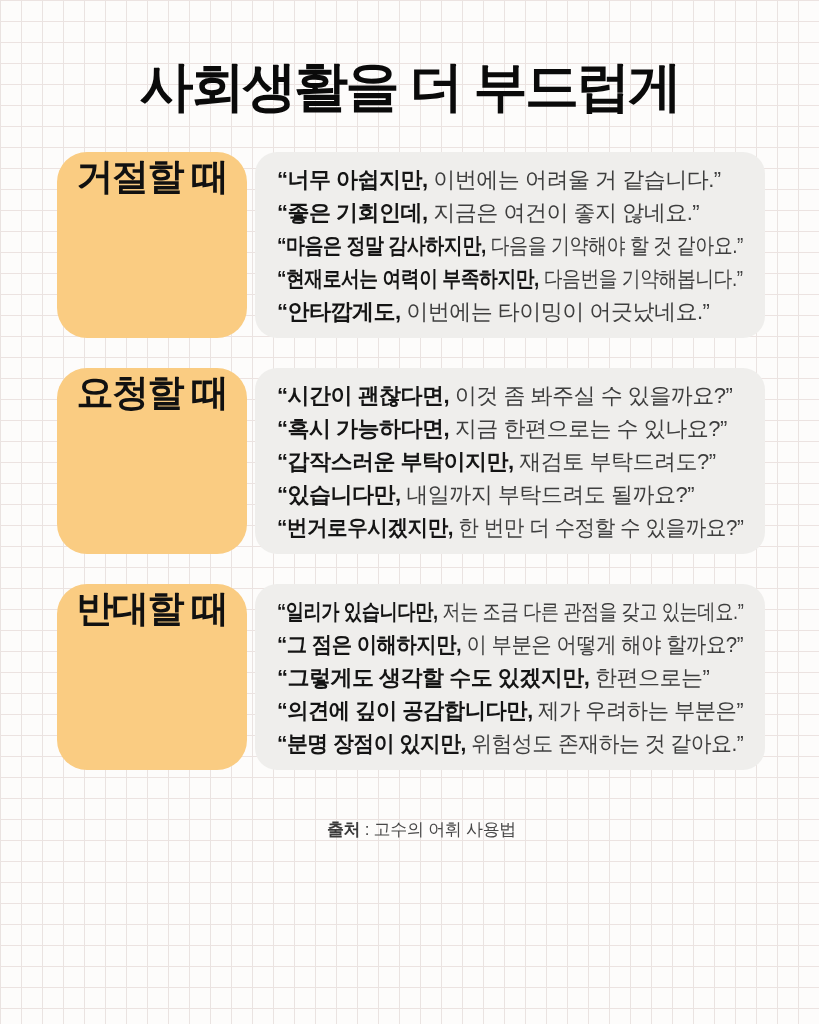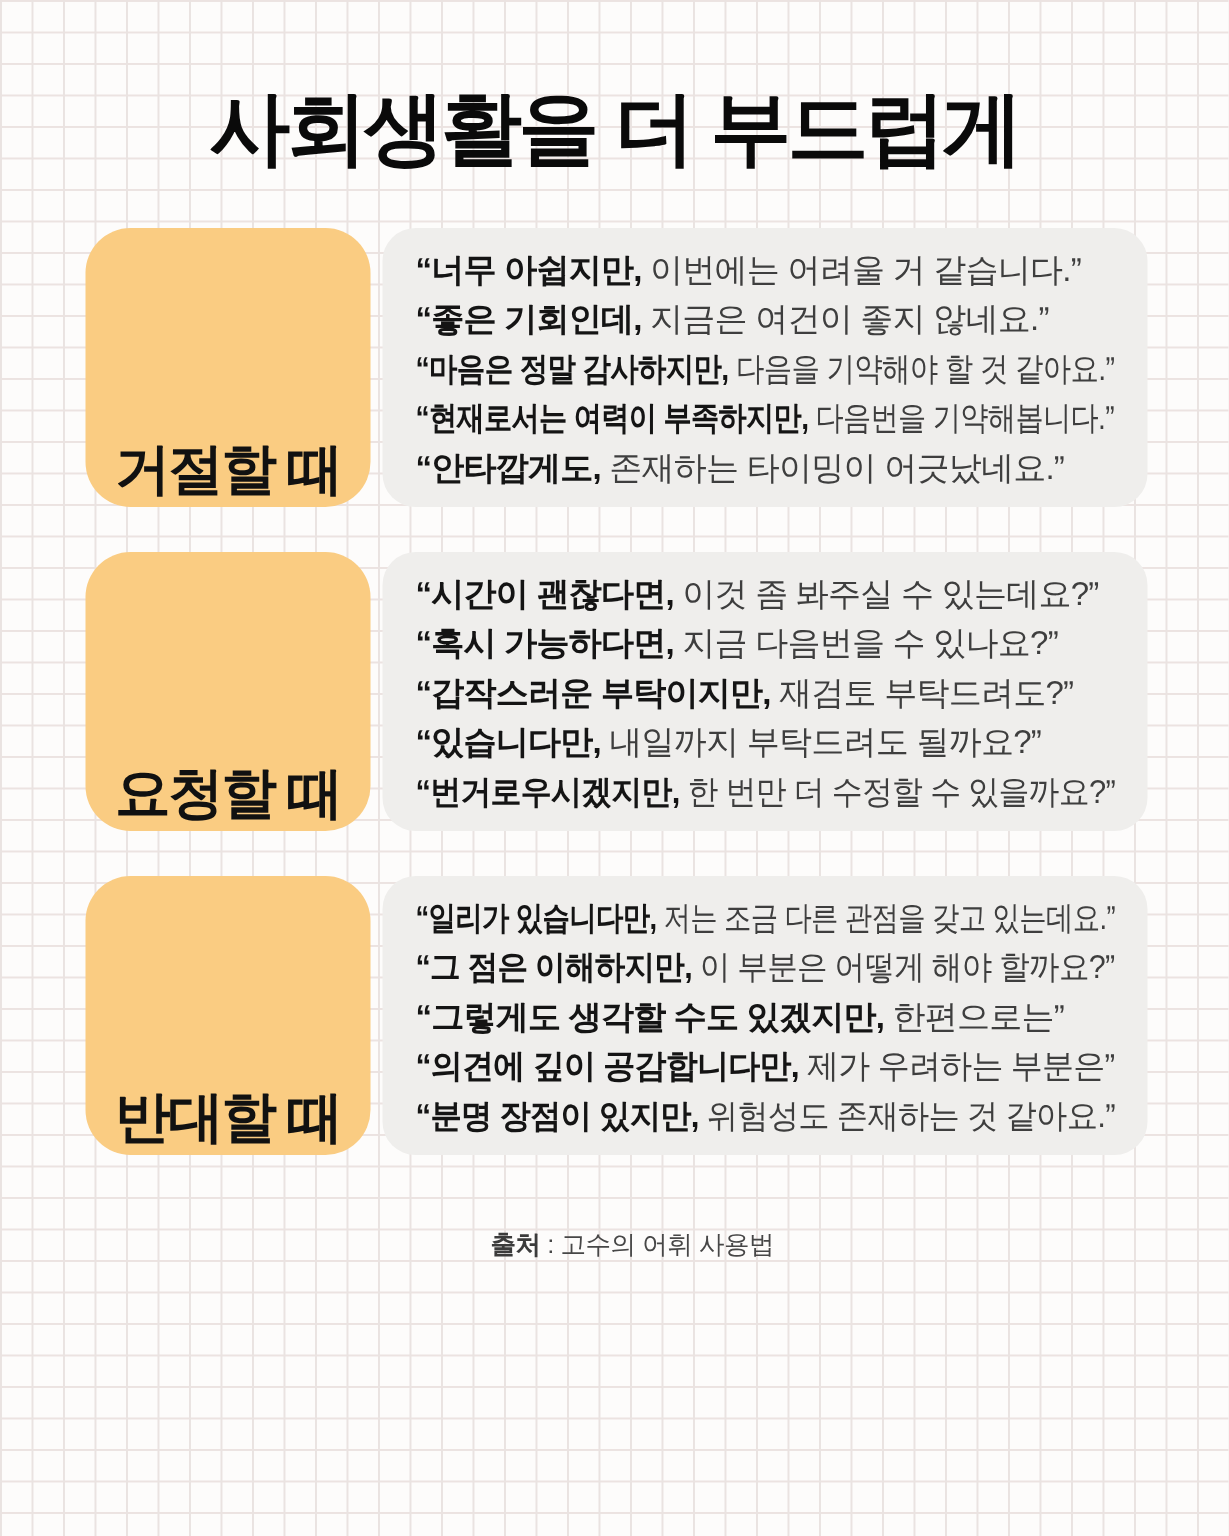--- a/index.html
+++ b/index.html
@@ -16,21 +16,21 @@
   .title{margin:50px 20px 30px;text-align:center;}
   .title-line{
     font-size:54px;font-weight:900;line-height:72px;letter-spacing:-2.5px;
     color:#0a0a0a;white-space:nowrap;transform-origin:center center;
   }
   .sections{padding:0 54px 0 57px;}
   .row{display:flex;gap:8px;height:186px;margin-bottom:30px;}
   .row:last-child{margin-bottom:0;}
   .label-box{
     flex:0 0 190px;background:#FACC82;border-radius:30px;
-    display:flex;align-items:flex-end;justify-content:center;overflow:hidden;
+    display:flex;align-items:flex-start;justify-content:center;overflow:hidden;
   }
   .label-text{
     display:block;width:100%;text-align:center;
     font-size:37px;font-weight:900;letter-spacing:-1.5px;color:#111;
     white-space:nowrap;transform-origin:center center;
   }
   .quote-box{
     flex:1;background:#EFEEEC;border-radius:22px;
     padding:10px 22px;display:flex;flex-direction:column;justify-content:center;
     overflow:hidden;
@@ -57,31 +57,31 @@
 
     <section class="row">
       <div class="label-box">
         <span class="label-text fit">거절할 때</span>
       </div>
       <div class="quote-box">
         <p class="quote fit"><span class="lead">“너무 아쉽지만,</span><span class="rest"> 이번에는 어려울 거 같습니다.”</span></p>
         <p class="quote fit"><span class="lead">“좋은 기회인데,</span><span class="rest"> 지금은 여건이 좋지 않네요.”</span></p>
         <p class="quote fit" style="transform: scaleX(0.8614);"><span class="lead">“마음은 정말 감사하지만,</span><span class="rest"> 다음을 기약해야 할 것 같아요.”</span></p>
         <p class="quote fit" style="transform: scaleX(0.8535);"><span class="lead">“현재로서는 여력이 부족하지만,</span><span class="rest"> 다음번을 기약해봅니다.”</span></p>
-        <p class="quote fit"><span class="lead">“안타깝게도,</span><span class="rest"> 존재하는 타이밍이 어긋났네요.”</span></p>
+        <p class="quote fit"><span class="lead">“안타깝게도,</span><span class="rest"> 이번에는 타이밍이 어긋났네요.”</span></p>
       </div>
     </section>
 
     <section class="row">
       <div class="label-box">
         <span class="label-text fit">요청할 때</span>
       </div>
       <div class="quote-box">
-        <p class="quote fit"><span class="lead">“시간이 괜찮다면,</span><span class="rest"> 이것 좀 봐주실 수 있는데요?”</span></p>
-        <p class="quote fit"><span class="lead">“혹시 가능하다면,</span><span class="rest"> 지금 다음번을 수 있나요?”</span></p>
+        <p class="quote fit"><span class="lead">“시간이 괜찮다면,</span><span class="rest"> 이것 좀 봐주실 수 있을까요?”</span></p>
+        <p class="quote fit"><span class="lead">“혹시 가능하다면,</span><span class="rest"> 지금 한편으로는 수 있나요?”</span></p>
         <p class="quote fit"><span class="lead">“갑작스러운 부탁이지만,</span><span class="rest"> 재검토 부탁드려도?”</span></p>
         <p class="quote fit"><span class="lead">“있습니다만,</span><span class="rest"> 내일까지 부탁드려도 될까요?”</span></p>
         <p class="quote fit" style="transform: scaleX(0.9357);"><span class="lead">“번거로우시겠지만,</span><span class="rest"> 한 번만 더 수정할 수 있을까요?”</span></p>
       </div>
     </section>
 
     <section class="row">
       <div class="label-box">
         <span class="label-text fit">반대할 때</span>
       </div>

